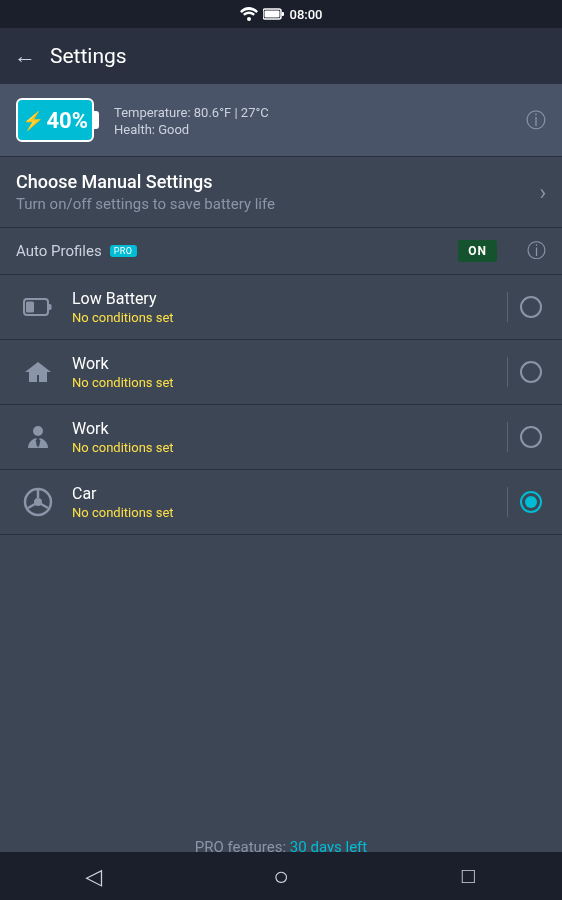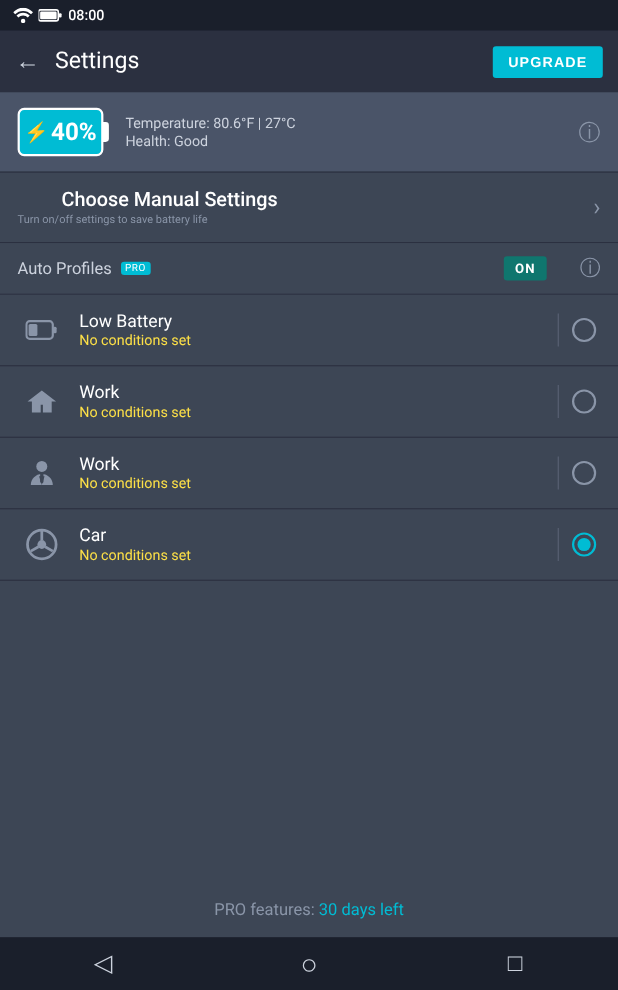--- a/index.html
+++ b/index.html
@@ -12,21 +12,21 @@
       position: relative;
     }
 
     
     .status-bar {
       width: 100%;
       height: 28px;
       background: #1a1f2b;
       display: flex;
       align-items: center;
-      justify-content: flex-start;
+      justify-content: center;
       padding: 0 12px;
       gap: 6px;
     }
     .status-bar-icons {
       display: flex;
       align-items: center;
       gap: 5px;
     }
     .status-time {
       color: white;
@@ -145,25 +145,24 @@
       align-items: center;
       justify-content: space-between;
       border-top: 1px solid #2b3040;
       border-bottom: 1px solid #2b3040;
       cursor: pointer;
     }
     .manual-settings-text .ms-title {
       color: white;
       font-size: 18px;
       font-weight: 500;
-      margin-left: 40px;
     }
     .manual-settings-text .ms-subtitle {
       color: #8a95a8;
-      font-size: 10px;
+      font-size: 15px;
       margin-top: 3px;
     }
     .chevron-right {
       color: #8a95a8;
       font-size: 22px;
     }
 
     
     .auto-profiles-row {
       background: #3d4655;
@@ -190,21 +189,21 @@
       padding: 1px 4px;
       border-radius: 3px;
       letter-spacing: 0.5px;
     }
     .auto-profiles-right {
       display: flex;
       align-items: center;
       gap: 10px;
     }
     .toggle-on {
-      background: #0f766e;
+      background: #14532d;
       color: white;
       font-size: 12px;
       font-weight: 700;
       padding: 4px 10px;
       border-radius: 3px;
       letter-spacing: 1px;
       cursor: pointer;
     }
     .info-circle {
       color: #8a95a8;
@@ -272,21 +271,21 @@
     .radio-inner {
       width: 12px;
       height: 12px;
       border-radius: 50%;
       background: #00bcd4;
     }
 
     
     .footer-text {
       position: absolute;
-      bottom: 64px;
+      bottom: 44px;
       width: 100%;
       text-align: center;
       color: #8a95a8;
       font-size: 15px;
     }
     .footer-highlight {
       color: #00bcd4;
     }
 
     
@@ -333,21 +332,20 @@
     </svg>
     <span class="status-time">08:00</span>
   </div>
 </div>
 
 <div class="top-bar">
   <div class="top-bar-left">
     <span class="back-arrow">←</span>
     <span class="top-bar-title">Settings</span>
   </div>
-  <button class="upgrade-btn">UPGRADE</button>
 </div>
 
 <div class="battery-card">
   <div class="battery-card-left">
     <div class="battery-icon-wrap">
       <div class="battery-body">
         <span class="battery-bolt">⚡</span>
         <span class="battery-percent">40%</span>
         <div class="battery-tip"></div>
       </div>

